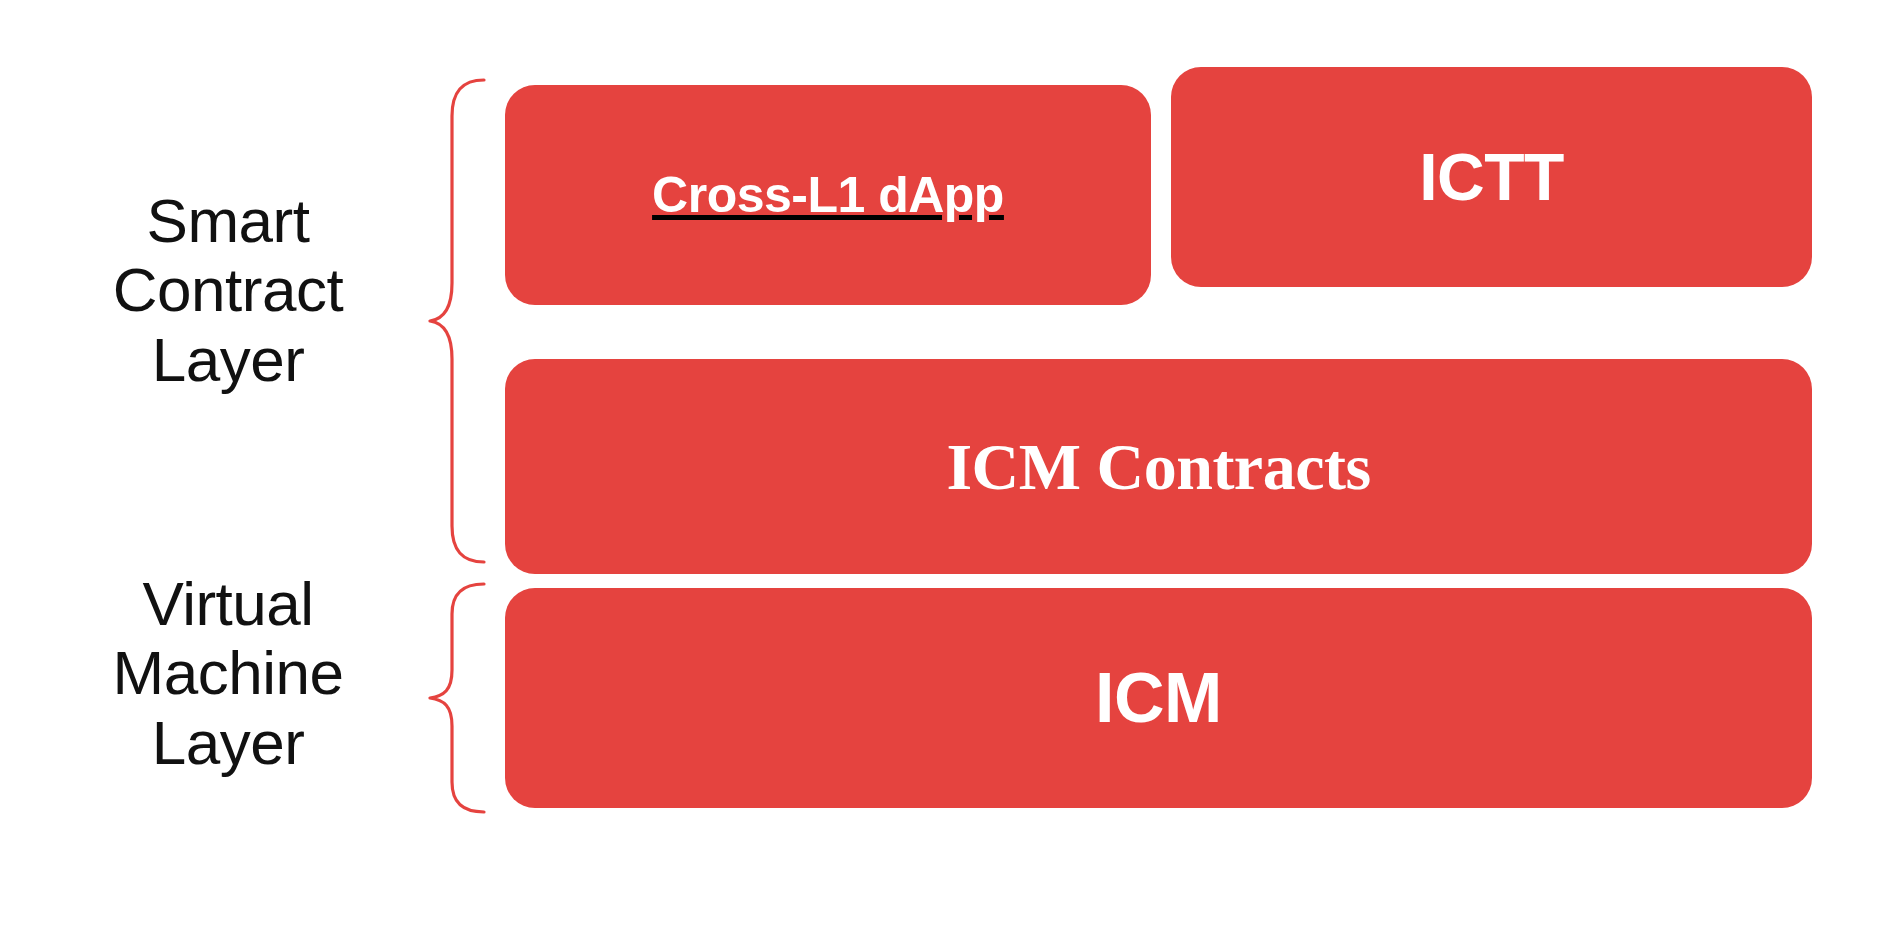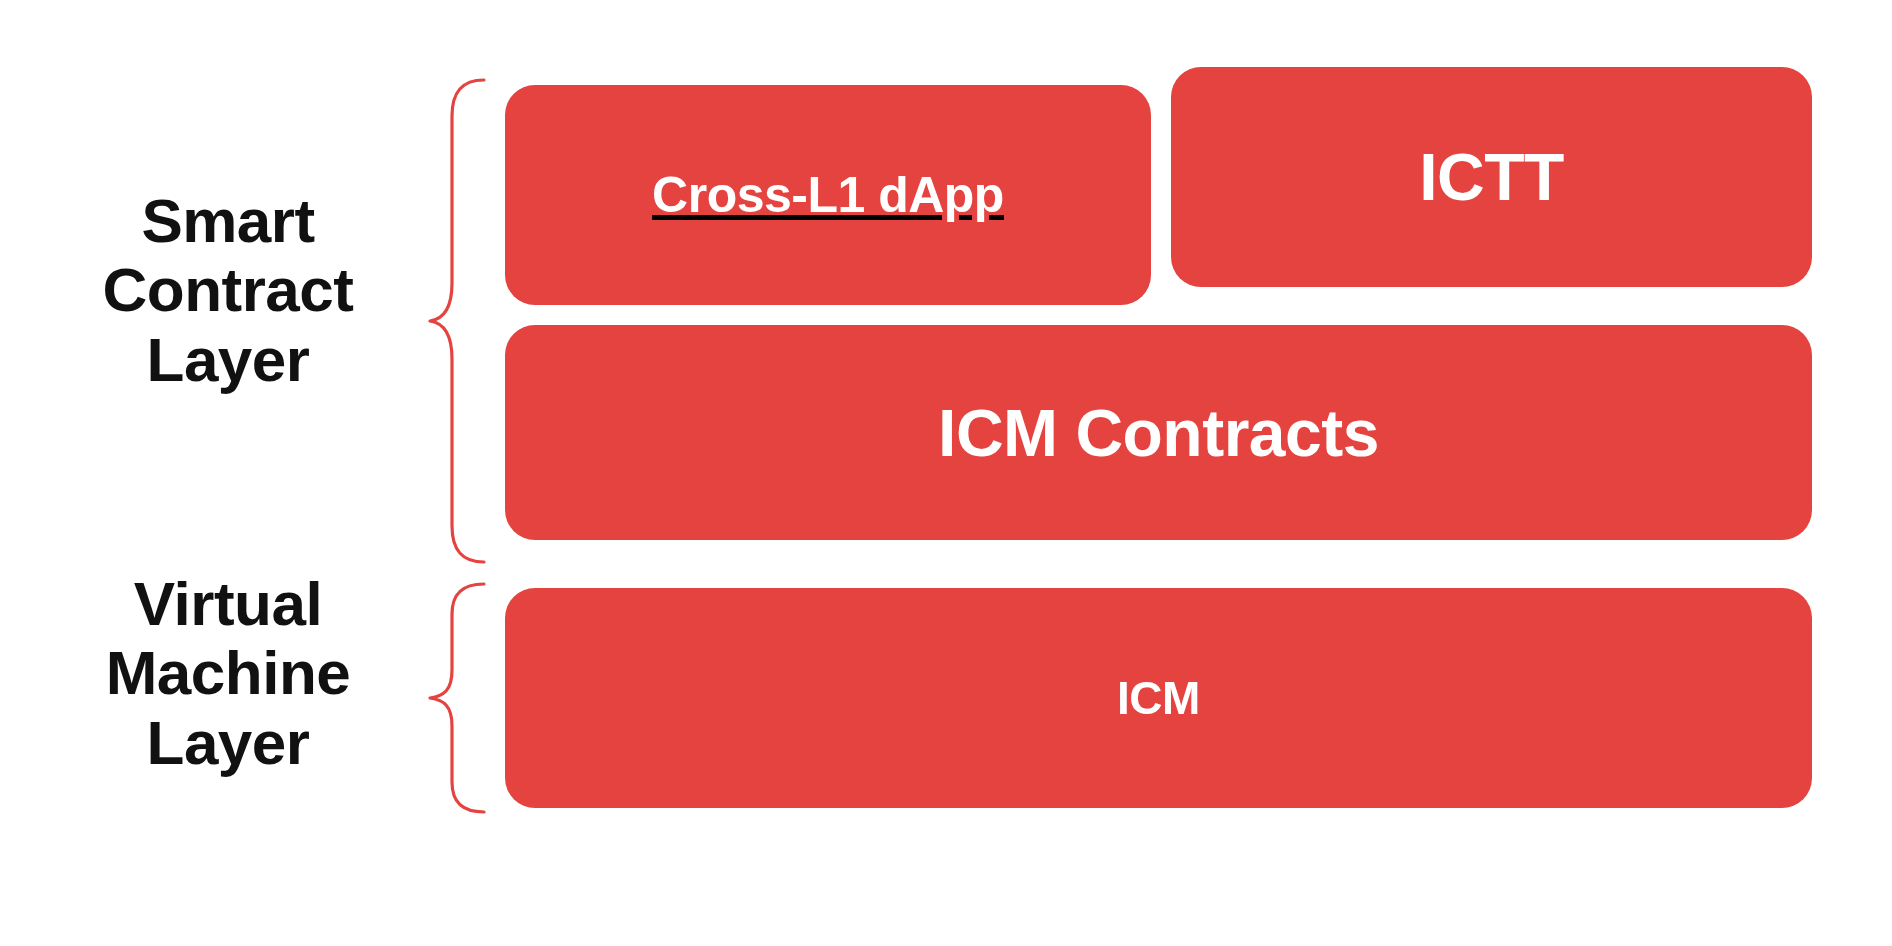--- a/index.html
+++ b/index.html
@@ -15,21 +15,21 @@
     width: 1892px;
     height: 946px;
     background: #ffffff;
     overflow: hidden;
   }
 
   
   .layer-label {
     position: absolute;
     text-align: center;
-    font-weight: bold;
+    font-weight: normal;
     color: #111111;
     font-size: 62px;
     line-height: 1.12;
     letter-spacing: -0.5px;
     white-space: pre-line;
     width: 360px;
     left: 48px;
   }
   #label-smart-contract { top: 186px; }
   #label-virtual-machine { top: 569px; }
@@ -74,30 +74,30 @@
   }
   #box-cross-l1-dapp .box-label { font-size: 50px; }
 
   #box-ictt {
     left: 1171px; top: 67px;
     width: 641px;  height: 220px;
   }
   #box-ictt .box-label { font-size: 66px; }
 
   #box-icm-contracts {
-    left: 505px;  top: 325px;
-    width: 1307px; height: 215px;
+    left: 505px;  top: 359px;
+    width: 1307px; height: 215px; font-family: Liberation Serif, serif;
   }
   #box-icm-contracts .box-label { font-size: 66px; }
 
   #box-icm {
     left: 505px;  top: 588px;
     width: 1307px; height: 220px;
   }
-  #box-icm .box-label { font-size: 46px; }
+  #box-icm .box-label { font-size: 70px; }
 </style>
 </head>
 <body>
 
 <div id="canvas">
 
   <div id="label-smart-contract" class="layer-label">Smart
 Contract
 Layer</div>
 

